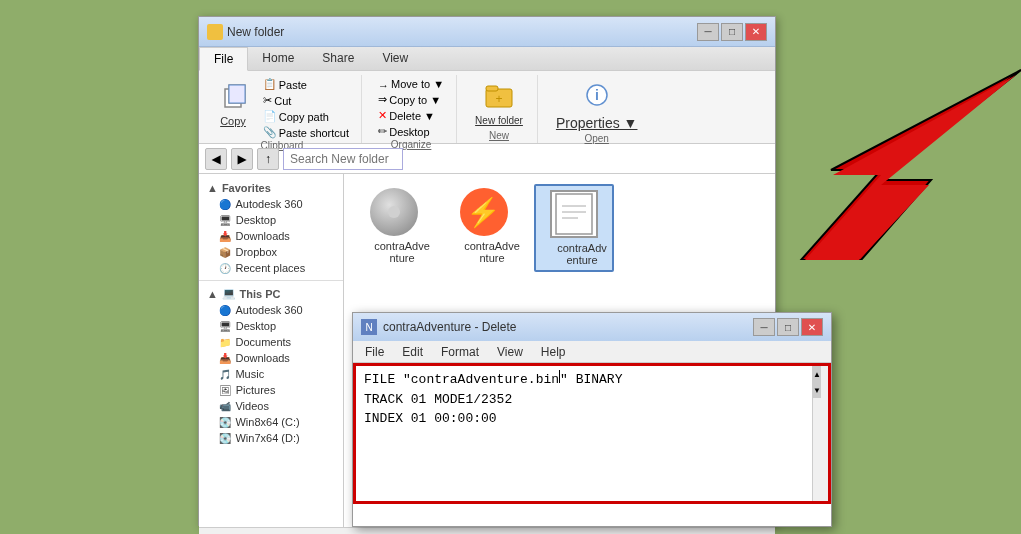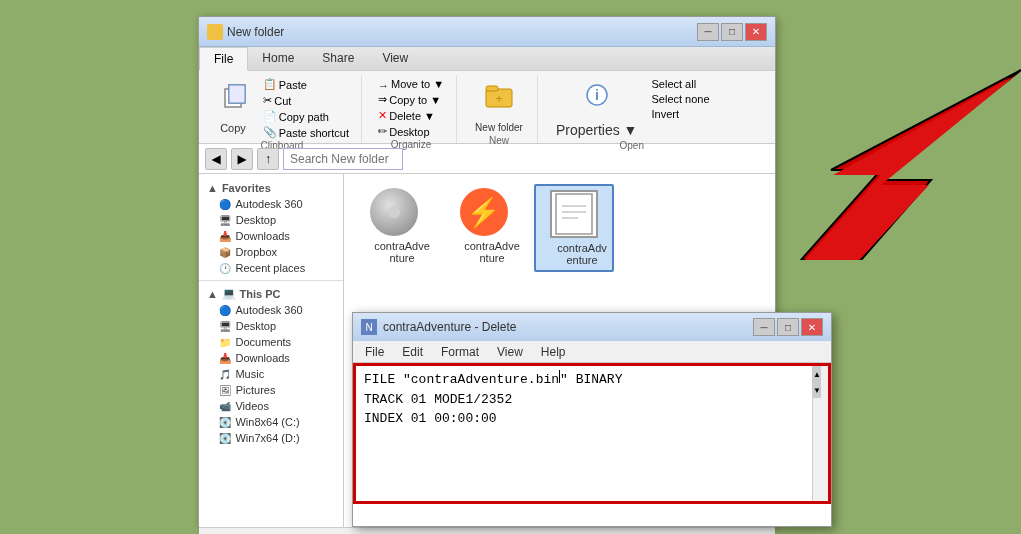--- a/index.html
+++ b/index.html
@@ -128,20 +128,21 @@
       gap: 4px;
       align-items: flex-start;
       flex: 1;
     }
 
     .ribbon-group-label {
       font-size: 10px;
       color: #666;
       margin-top: auto;
       padding-bottom: 2px;
+      text-decoration: underline;
     }
 
     .ribbon-btn-large {
       display: flex;
       flex-direction: column;
       align-items: center;
       cursor: pointer;
       padding: 2px 6px;
       border-radius: 2px;
       min-width: 40px;
@@ -152,21 +153,22 @@
       height: 32px;
       display: flex;
       align-items: center;
       justify-content: center;
       font-size: 24px;
     }
 
     .ribbon-btn-large .btn-label {
       font-size: 11px;
       color: #333;
-      margin-top: 11px;
+      margin-top: 4px;
+      text-decoration: underline;
     }
 
     .ribbon-btn-small {
       display: flex;
       align-items: center;
       gap: 2px;
       cursor: pointer;
       padding: 1px 4px;
       border-radius: 2px;
       white-space: nowrap;
@@ -581,31 +583,20 @@
         <div class="ribbon-group-inner">
           <div class="ribbon-btn-large">
             <div class="btn-icon">
               <svg width="28" height="28" viewBox="0 0 28 28">
                 <circle cx="14" cy="14" r="10" fill="white" stroke="#6090d0" stroke-width="1.5"></circle>
                 <text x="14" y="19" font-size="14" fill="#6090d0" text-anchor="middle" font-weight="bold">i</text>
               </svg>
             </div>
             <span class="btn-label" style="font-size:14px;">Properties ▼</span>
           </div>
-          <div class="ribbon-small-group">
-            <div class="ribbon-btn-small">
-              <span>Select all</span>
-            </div>
-            <div class="ribbon-btn-small">
-              <span>Select none</span>
-            </div>
-            <div class="ribbon-btn-small">
-              <span>Invert</span>
-            </div>
-          </div>
         </div>
         <span class="ribbon-group-label">Open</span>
       </div>
     </div>
   </div>
 
   <div class="address-bar">
     <div class="nav-btn">◀</div>
     <div class="nav-btn">▶</div>
     <div class="nav-btn">↑</div>

